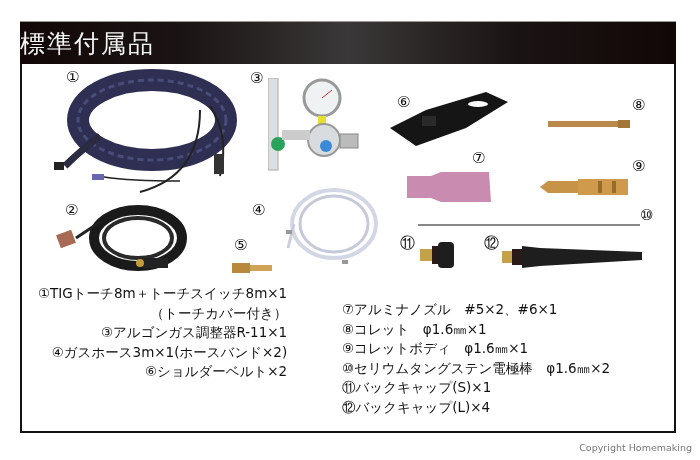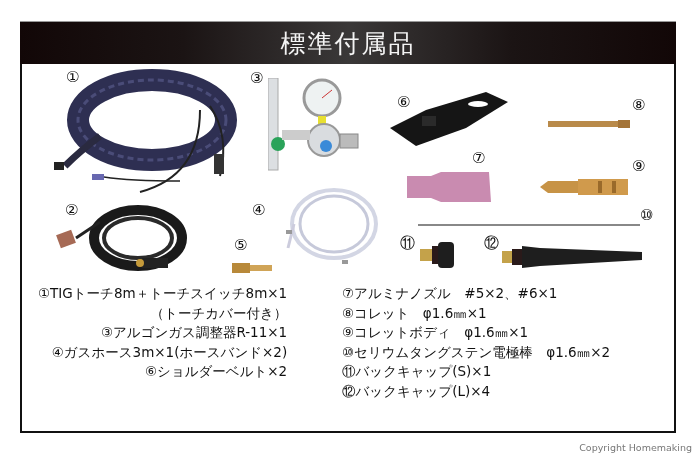--- a/index.html
+++ b/index.html
@@ -3,21 +3,21 @@
 <meta charset="utf-8">
 <style>
   html, body { margin:0; padding:0; background:#ffffff; }
   body { width:700px; height:460px; position:relative; overflow:hidden;
          font-family:"DejaVu Sans", sans-serif; color:#111; }
   .frame { position:absolute; left:20px; top:21px; width:652px; height:410px;
            border:2px solid #111; border-top:none; background:#fff; box-sizing:content-box; }
   .header { position:absolute; left:20px; top:21px; width:656px; height:42px;
             background:linear-gradient(90deg,#120707 0%,#1b1414 25%,#3a3838 50%,#1b1414 75%,#120707 100%);
             border-top:1px solid #999; }
-  .header-title { position:absolute; left:0; right:0; top:5px; text-align:center;
+  .header-title { position:absolute; left:0; right:0; top:5px; text-align:left;
                   color:#f4f4f4; font-size:25px; letter-spacing:2px; }
   .num { position:absolute; font-size:15px; font-family:"DejaVu Sans", sans-serif; color:#111; line-height:1; }
   .item { position:absolute; }
   .list { position:absolute; font-size:13.5px; line-height:19.5px; white-space:nowrap; }
   .list div { height:19.5px; }
   .copyright { position:absolute; right:8px; top:442px; font-size:9.5px; color:#777;margin-left:20px; }
 </style>
 </head>
 <body>
 
@@ -121,21 +121,21 @@
 </svg>
 
 <div class="list" style="left:38px;top:284px;text-align:right;">
   <div>①TIGトーチ8m＋トーチスイッチ8m×1</div>
   <div style="padding-left:6px;">（トーチカバー付き）</div>
   <div>③アルゴンガス調整器R-11×1</div>
   <div>④ガスホース3m×1(ホースバンド×2)</div>
   <div>⑥ショルダーベルト×2</div>
 </div>
 
-<div class="list" style="left:342px;top:284px;">
+<div class="list" style="left:342px;top:300px;">
   <div>⑦アルミナノズル　#5×2、#6×1</div>
   <div>⑧コレット　φ1.6㎜×1</div>
   <div>⑨コレットボディ　φ1.6㎜×1</div>
   <div>⑩セリウムタングステン電極棒　φ1.6㎜×2</div>
   <div>⑪バックキャップ(S)×1</div>
   <div>⑫バックキャップ(L)×4</div>
 </div>
 
 <div class="copyright">Copyright Homemaking</div>
 

